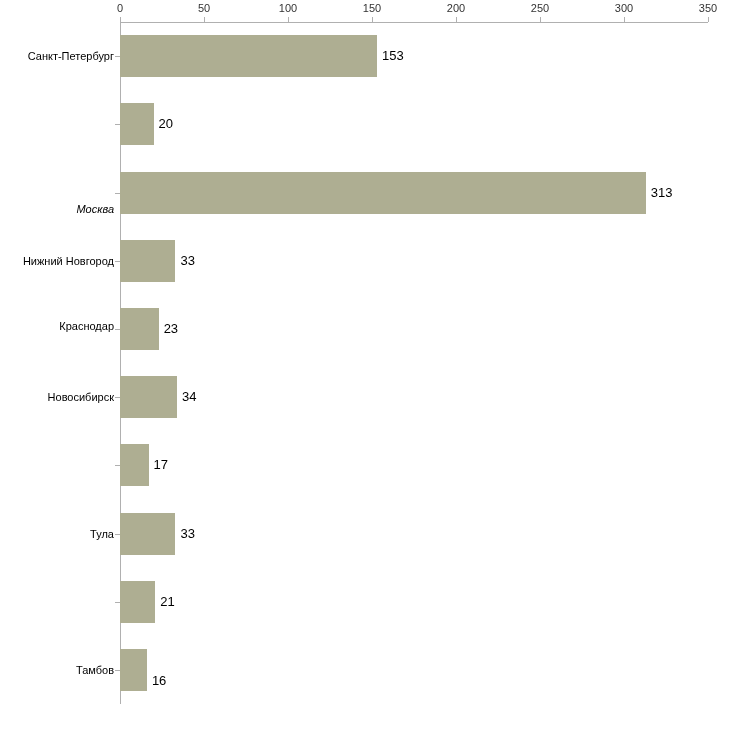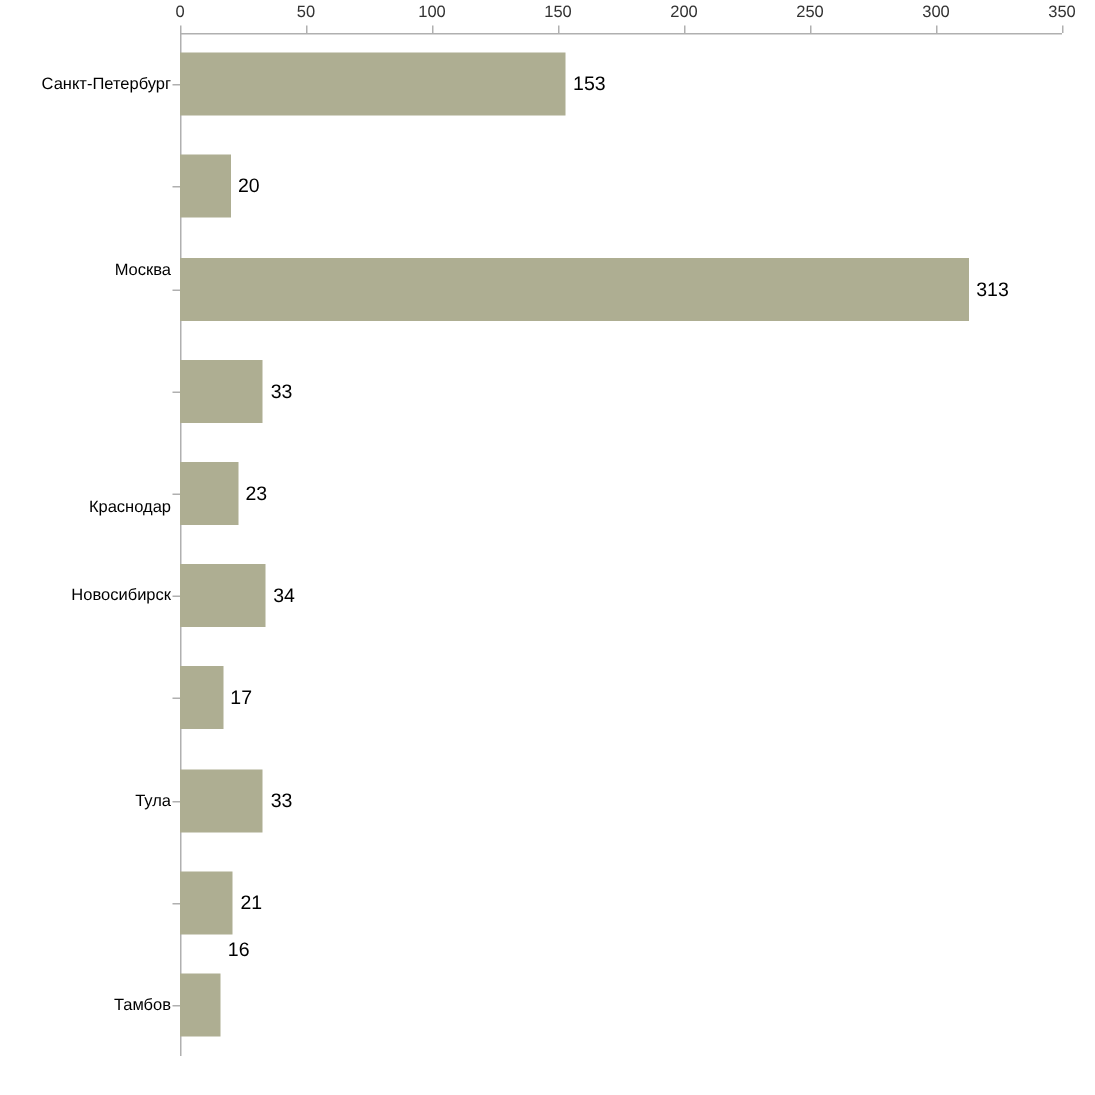--- a/index.html
+++ b/index.html
@@ -126,26 +126,27 @@
       <div class="bar-value" style="top: 285.9px; left: 43.64px;">23</div>
       <div class="bar" style="top: 354.1px; width: 57.12px; background: rgb(174, 174, 146);"></div>
       <div class="bar-value" style="top: 354.1px; left: 62.12px;">34</div>
       <div class="bar" style="top: 422.3px; width: 28.56px; background: rgb(174, 174, 146);"></div>
       <div class="bar-value" style="top: 422.3px; left: 33.56px; text-align: center;">17</div>
       <div class="bar" style="top: 490.5px; width: 55.44px; background: rgb(174, 174, 146);"></div>
       <div class="bar-value" style="top: 490.5px; left: 60.44px;">33</div>
       <div class="bar" style="top: 558.7px; width: 35.28px; background: rgb(174, 174, 146);"></div>
       <div class="bar-value" style="top: 558.7px; left: 40.28px;">21</div>
       <div class="bar" style="top: 626.9px; width: 26.88px; background: rgb(174, 174, 146);"></div>
-      <div class="bar-value" style="top: 590px; left: 31.88px;">16</div>
+      <div class="bar-value" style="top: 638px; left: 31.88px;">16</div>
     </div>
   <div class="cat-axis-area" id="cat-area">
       <div class="cat-label" style="top: 13.1px;">Санкт-Петербург</div>
-      <div class="cat-label" style="top: 137px;">Москва</div>
-      <div class="cat-label" style="top: 295px;">Краснодар</div>
+      <div class="cat-label" style="top: 166px; font-style: italic;">Москва</div>
+      <div class="cat-label" style="top: 217.7px;">Нижний Новгород</div>
+      <div class="cat-label" style="top: 283px;">Краснодар</div>
       <div class="cat-label" style="top: 354.1px;">Новосибирск</div>
       <div class="cat-label" style="top: 490.5px;">Тула</div>
       <div class="cat-label" style="top: 626.9px;">Тамбов</div>
     </div>
   <div id="tick-area">
       <div class="tick-group" style="left: 120px;">
         <div class="tick-mark"></div>
         <div class="tick-label">0</div>
       </div>
       <div class="tick-group" style="left: 204px;">

